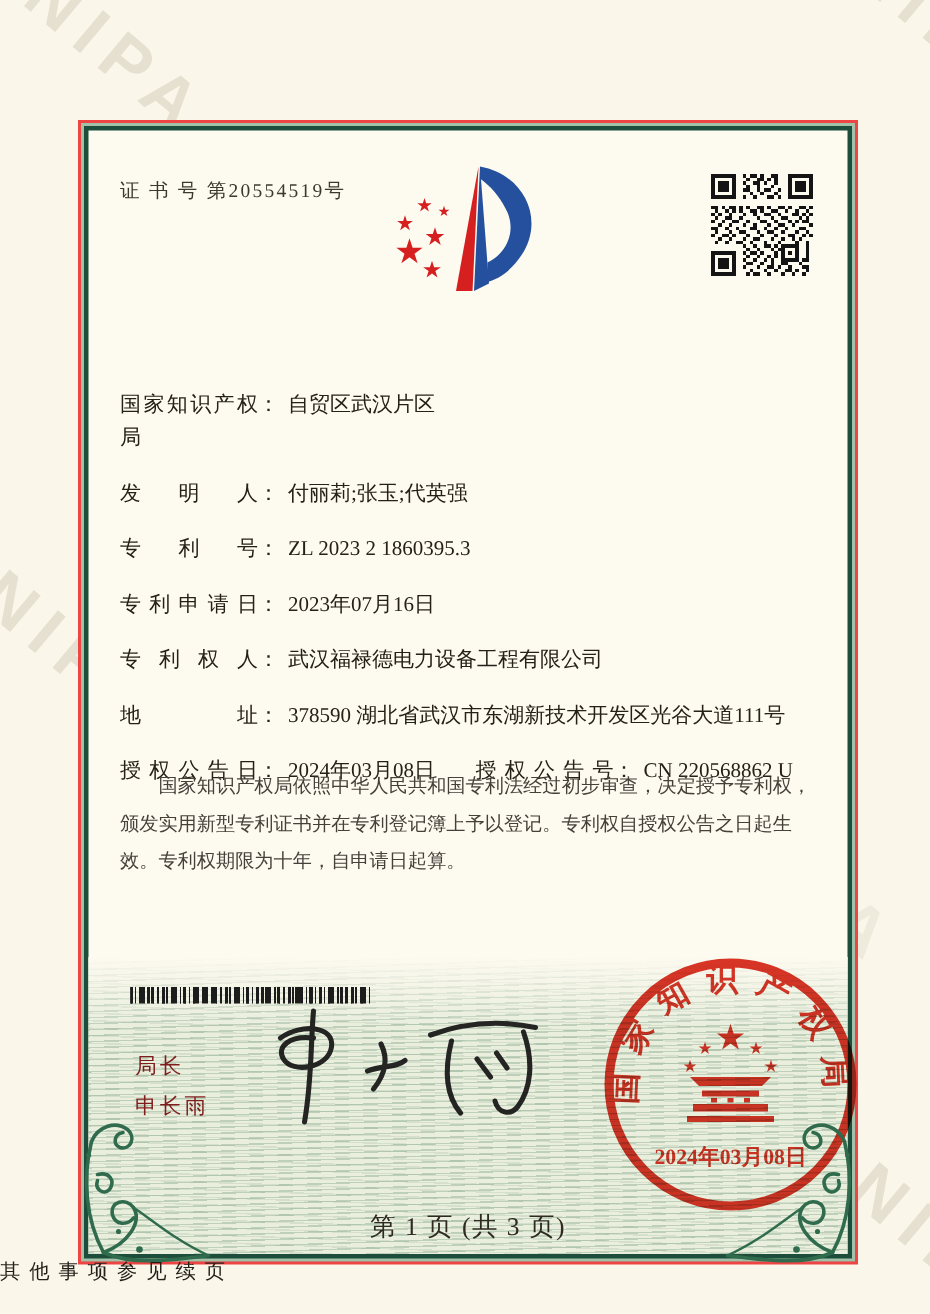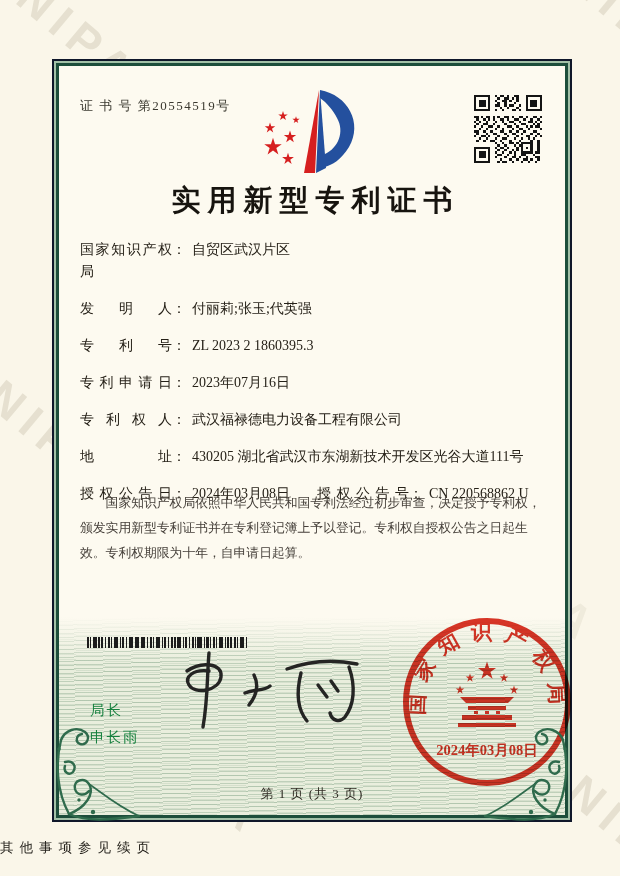--- a/index.html
+++ b/index.html
@@ -10,22 +10,22 @@
     color:#2b2823;
   }
   .wm{
     position:absolute;font-family:"Liberation Sans","DejaVu Sans",sans-serif;
     font-weight:bold;font-size:46px;letter-spacing:9px;
     color:rgba(150,142,112,0.20);transform:rotate(40deg);
     white-space:nowrap;user-select:none;z-index:0;
   }
   .wm.faint{color:rgba(150,142,112,0.10);}
   .cert{
-    position:absolute;left:52px;top:59px;width:516px;height:759px;
-    border:2px solid #0f172a;
+    position:absolute;left:52px;top:80px;width:516px;height:759px;
+    border:2px solid #ef4444;
     box-shadow: inset 0 0 0 2px #a3c1a8, inset 0 0 0 5px #1d4e3b;
     background:#fdfaf0;z-index:1;
   }
   .band{
     position:absolute;left:5px;right:5px;bottom:5px;height:198px;
     background-color:#e9eedd;
     background-image:
       repeating-linear-gradient(178deg, rgba(122,158,128,.38) 0 1px, rgba(122,158,128,0) 1px 4px),
       repeating-linear-gradient(2deg, rgba(122,158,128,.18) 0 1px, rgba(122,158,128,0) 1px 5px);
   }
@@ -55,26 +55,26 @@
   .paras p{margin:0 0 7px 0;text-indent:2em;}
   .barcode{
     position:absolute;left:33px;top:576px;width:160px;height:11px;
     background-image:
       repeating-linear-gradient(90deg,#1c1c1c 0 1px,transparent 1px 3px),
       repeating-linear-gradient(90deg,#1c1c1c 0 2px,transparent 2px 7px),
       repeating-linear-gradient(90deg,#1c1c1c 0 1px,transparent 1px 11px);
   }
   .signer{position:absolute;left:36px;top:616px;
     font-family:Liberation Serif, serif;
-    font-size:14.5px;color:#15803d;letter-spacing:2px;line-height:27px;margin-top:20px;}
+    font-size:14.5px;color:#7f1d1d;letter-spacing:2px;line-height:27px;}
   .autograph{position:absolute;left:103px;top:580px;width:215px;height:95px;}
   .seal{position:absolute;left:346px;top:554px;width:178px;height:178px;
     mix-blend-mode:multiply;opacity:.95;}
   .pagenum{position:absolute;left:0;top:724px;width:100%;text-align:center;
-    font-size:13px;color:#2e2a22;letter-spacing:1px;}
+    font-size:17px;color:#2e2a22;letter-spacing:1px;}
   .flourish{position:absolute;width:100px;height:100px;bottom:-2px;}
   .flourish.left{left:-3px;}
   .flourish.right{right:-3px;transform:scaleX(-1);}
   .cont-note{
     position:absolute;left:0;top:839px;width:100%;
     font-size:13.5px;letter-spacing:6px;color:#221f19;z-index:1;
   }
 </style>
 </head>
 <body>
@@ -137,21 +137,20 @@
       M9 22h1v1h-1z M11 22h2v1h-2z M14 22h1v1h-1z M18 22h1v1h-1z
       M10 23h1v1h-1z M13 23h1v1h-1z M16 23h1v1h-1z M18 23h1v1h-1z M27 23h1v1h-1z
       M9 24h1v1h-1z M12 24h1v1h-1z M15 24h1v1h-1z M17 24h1v1h-1z M26 24h2v1h-2z
       M10 25h2v1h-2z M14 25h1v1h-1z M17 25h1v1h-1z M20 25h2v1h-2z M25 25h1v1h-1z
       M9 26h1v1h-1z M13 26h1v1h-1z M16 26h2v1h-2z M19 26h1v1h-1z M22 26h1v1h-1z M26 26h2v1h-2z
       M11 27h1v1h-1z M15 27h1v1h-1z M18 27h1v1h-1z M21 27h2v1h-2z M24 27h1v1h-1z M27 27h1v1h-1z
       M10 28h1v1h-1z M12 28h2v1h-2z M16 28h1v1h-1z M20 28h1v1h-1z M23 28h1v1h-1z M26 28h1v1h-1z"></path>
     </g>
   </svg>
 
-  <div class="title">实用新型专利证书</div>
 
   <div class="fields">
     <div class="frow">
       <span class="flabel">国家知识产权局</span>
         <span class="fcolon">：</span>
       <span class="fvalue">自贸区武汉片区</span>
     </div>
     <div class="frow">
       <span class="flabel">发明人</span>
         <span class="fcolon">：</span>
@@ -169,21 +168,21 @@
     </div>
     <div class="frow">
       <span class="flabel">专利权人</span>
         <span class="fcolon">：</span>
       <span class="fvalue">武汉福禄德电力设备工程有限公司</span>
     </div>
     <div class="frow">
       <span class="flabel">地址</span>
         <span class="fcolon">：</span>
       <span class="fvalue">
-        <span style="display:block;">430205 湖北省武汉市东湖新技术开发区光谷大道111号</span>
+        <span style="display:block;">378590 湖北省武汉市东湖新技术开发区光谷大道111号</span>
       </span>
     </div>
     <div class="frow grant">
       <span class="flabel">授权公告日</span>
         <span class="fcolon">：</span>
       <span class="fvalue gv1">2024年03月08日</span>
       <span class="flabel">授权公告号</span>
         <span class="fcolon">：</span>
       <span class="fvalue">CN 220568862 U</span>
     </div>

